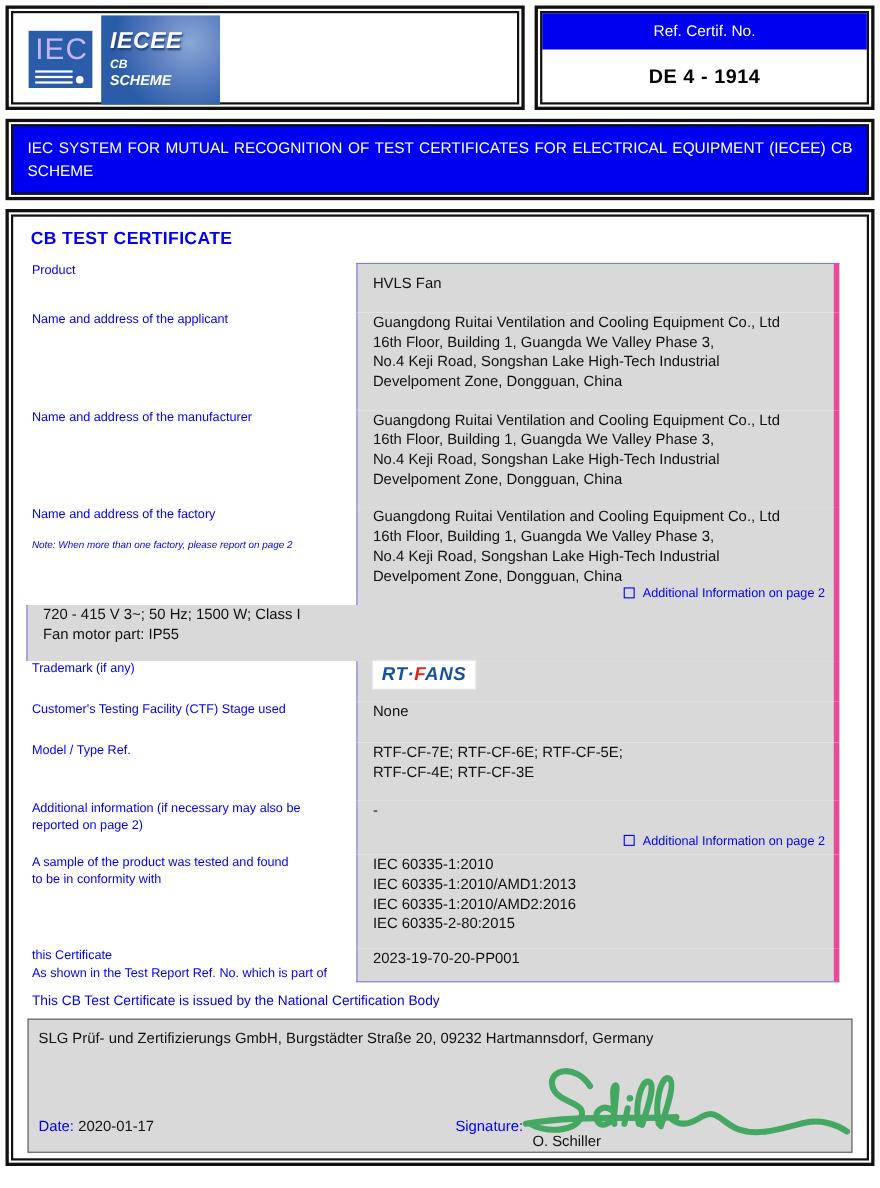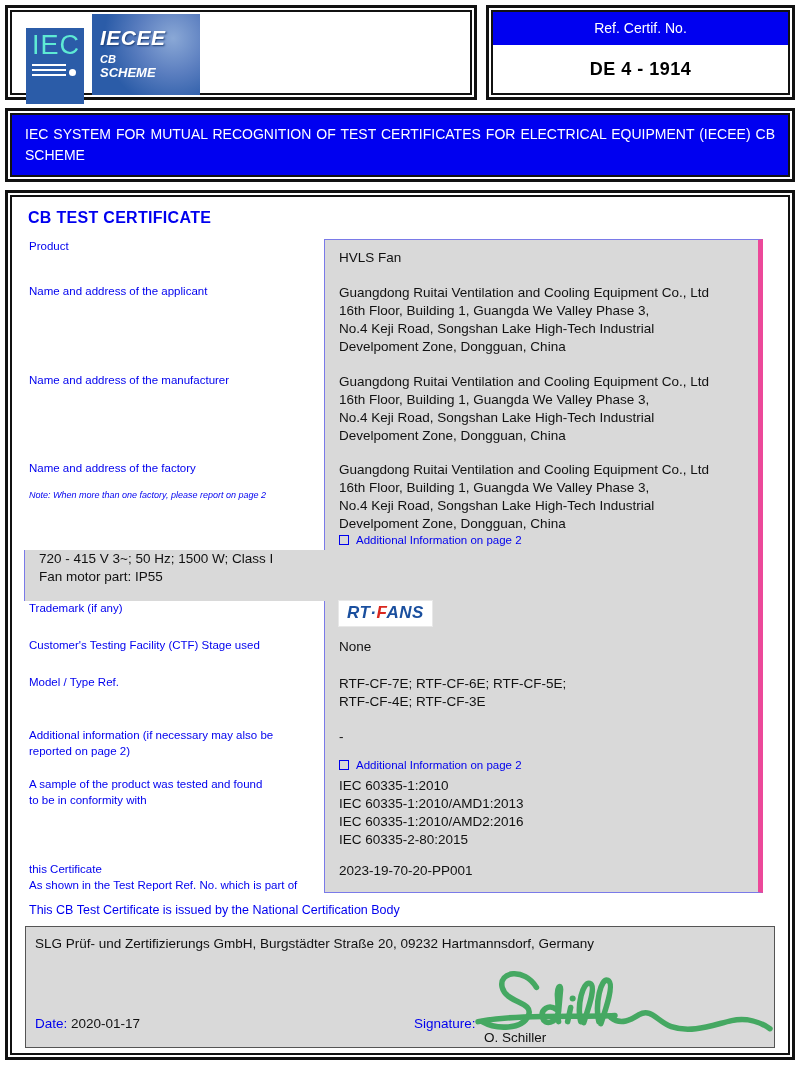--- a/index.html
+++ b/index.html
@@ -11,22 +11,22 @@
     overflow: hidden;
   }
   .dblock { border: 3px solid #111; padding: 2px; background: #fff; }
   .dblock-inner { border: 2px solid #111; height: 100%; }
 
   
   .header-row { display: flex; gap: 9px; height: 95px; }
   .logo-block { flex: 0 0 472px; }
   .logo-inner { position: relative; background: #fff; }
   .iec-tile {
-    position: absolute; left: 14px; top: 16px; width: 58px; height: 76px;
-    background: #2b5ca8; color: #5eead4; padding: 4px 6px;
+    position: absolute; left: 14px; top: 16px; width: 58px; height: 52px;
+    background: #2b5ca8; color: #c4b5fd; padding: 4px 6px;
   }
   .iec-word { font-size: 27px; font-weight: 400; letter-spacing: 1px; line-height: 1; }
   .iec-lines { margin-top: 5px; position: relative; }
   .iec-lines i { display: block; height: 2px; width: 34px; background: #fff; margin-top: 3px; }
   .iec-dot { position: absolute; right: 2px; bottom: 0px; width: 7px; height: 7px; border-radius: 50%; background: #fff; }
   .iecee-tile {
     position: absolute; left: 80px; top: 2px; width: 108px; height: 81px;
     background: radial-gradient(circle at 75% 30%, #8aa8d6 0%, #5c7fc0 35%, #2b5ca8 70%);
     color: #fff; padding: 12px 8px 4px 8px; overflow: hidden;
   }
@@ -57,21 +57,21 @@
     border-left: 1px solid #7a7ae8; border-right: 5px solid #ec4899;
   }
   .row:first-child .val-cell { border-top: 1px solid #7a7ae8; padding-top: 9px; }
   .row:last-child  .val-cell { border-bottom: 1px solid #7a7ae8; }
   .val { color: #111; font-size: 13.5px; line-height: 18px; }
   .vline { display: block; }
   .pb17 { padding-bottom: 17px; } .pb16 { padding-bottom: 16px; } .pb15 { padding-bottom: 15px; } .pb13 { padding-bottom: 13px; } .pb12 { padding-bottom: 12px; }
   .pb27 { padding-bottom: 11px; } .pb19 { padding-bottom: 19px; } .pb6 { padding-bottom: 6px; }
   .pb4 { padding-bottom: 4px; }
 
-  .addinfo { color: #0000ee; font-size: 11.5px; margin-top: 1px; }
+  .addinfo { color: #0000ee; font-size: 11.5px; margin-top: 1px; text-align: right; }
   .checkbox {
     display: inline-block; width: 10px; height: 10px;
     border: 1.5px solid #0000ee; margin-right: 7px; vertical-align: -1px; background: transparent;
   }
   .gap12 { height: 12px; }
 
   .tm-logo { display: inline-block; background: #fff; padding: 2px 8px 3px 8px; font-size: 17px; font-weight: bold; font-style: italic; letter-spacing: 0.5px; line-height: 1.2; box-shadow: 0 0 0 1px #e8e8e8; }
   .tm-blue { color: #1a4f9e; } .tm-red { color: #d9271e; }
 
   .issued-line { color: #0000ee; font-size: 12.5px; margin: 10px 0 9px 5px; }

